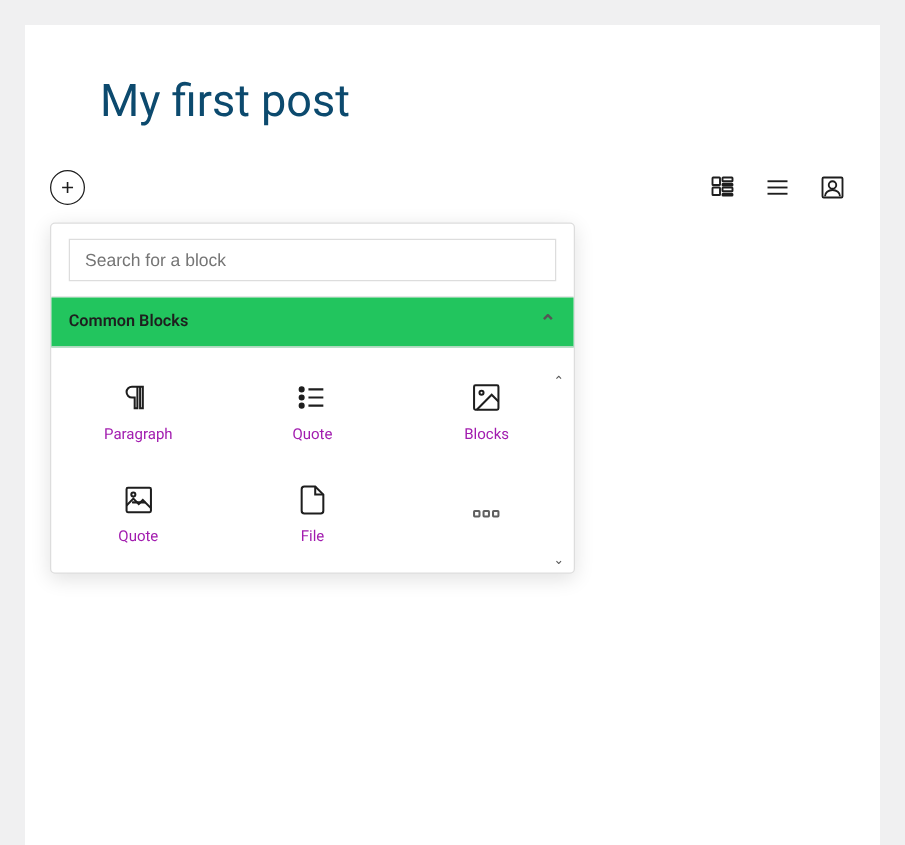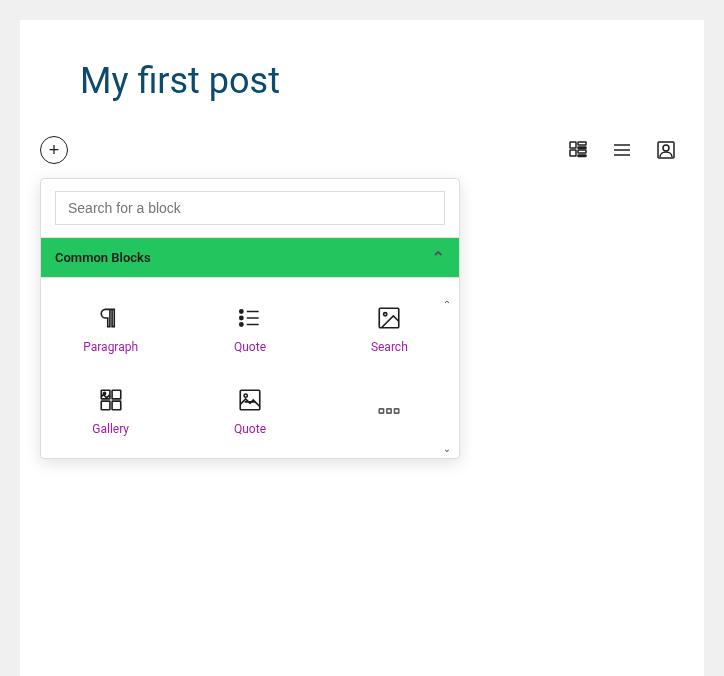--- a/index.html
+++ b/index.html
@@ -257,52 +257,48 @@
       </div>
 
       <div class="block-item">
         <div class="block-icon">
           <svg viewBox="0 0 24 24" fill="none" stroke="#1e1e1e" stroke-width="1.5">
             <rect x="3" y="3" width="18" height="18" rx="1"></rect>
             <circle cx="8.5" cy="8.5" r="1.5"></circle>
             <path d="M21 15l-5-5L5 21"></path>
           </svg>
         </div>
-        <span class="block-label">Search</span>
-      </div>
-
-
-      <div class="block-item">
-        <div class="block-icon">
-          <svg viewBox="0 0 24 24" fill="none" stroke="#1e1e1e" stroke-width="1.5">
-            <rect x="3" y="3" width="8" height="8" rx="0.5"></rect>
-            <rect x="13" y="3" width="8" height="8" rx="0.5"></rect>
-            <rect x="3" y="13" width="8" height="8" rx="0.5"></rect>
-            <rect x="13" y="13" width="8" height="8" rx="0.5"></rect>
-            <circle cx="6" cy="6" r="1" fill="#1e1e1e"></circle>
-            <path d="M3 9l2-2 3 3 2-2 1 1"></path>
-          </svg>
-        </div>
-        <span class="block-label">Gallery</span>
-      </div>
+        <span class="block-label">Blocks</span>
+      </div>
+
+
 
 
 
       <div class="block-item">
         <div class="block-icon">
           <svg viewBox="0 0 24 24" fill="none" stroke="#1e1e1e" stroke-width="1.5">
             <rect x="3" y="3" width="18" height="18" rx="1"></rect>
             <path d="M3 16l5-5 4 4 3-3 6 6"></path>
             <circle cx="8" cy="8" r="1.5"></circle>
             <rect x="7" y="13" width="10" height="1.5" rx="0.5" fill="#1e1e1e" stroke="none"></rect>
           </svg>
         </div>
         <span class="block-label">Quote</span>
       </div>
 
+      <div class="block-item">
+        <div class="block-icon">
+          <svg viewBox="0 0 24 24" fill="none" stroke="#1e1e1e" stroke-width="1.5">
+            <path d="M14 2H6a2 2 0 0 0-2 2v16a2 2 0 0 0 2 2h12a2 2 0 0 0 2-2V8z"></path>
+            <polyline points="14,2 14,8 20,8"></polyline>
+          </svg>
+        </div>
+        <span class="block-label">File</span>
+      </div>
 
       <div class="block-item" style="opacity:0.7;">
         <div class="block-icon">
           <svg viewBox="0 0 24 24" fill="none" stroke="#1e1e1e" stroke-width="1.5">
             <rect x="3" y="10" width="4" height="4" rx="0.5"></rect>
             <rect x="10" y="10" width="4" height="4" rx="0.5"></rect>
             <rect x="17" y="10" width="4" height="4" rx="0.5"></rect>
           </svg>
         </div>
       </div>

